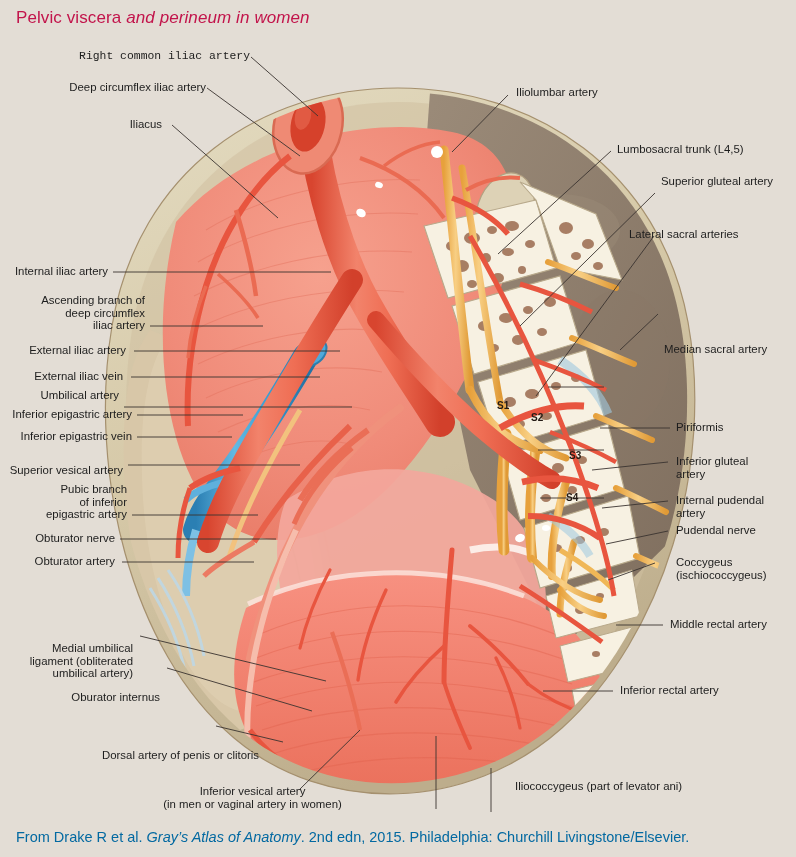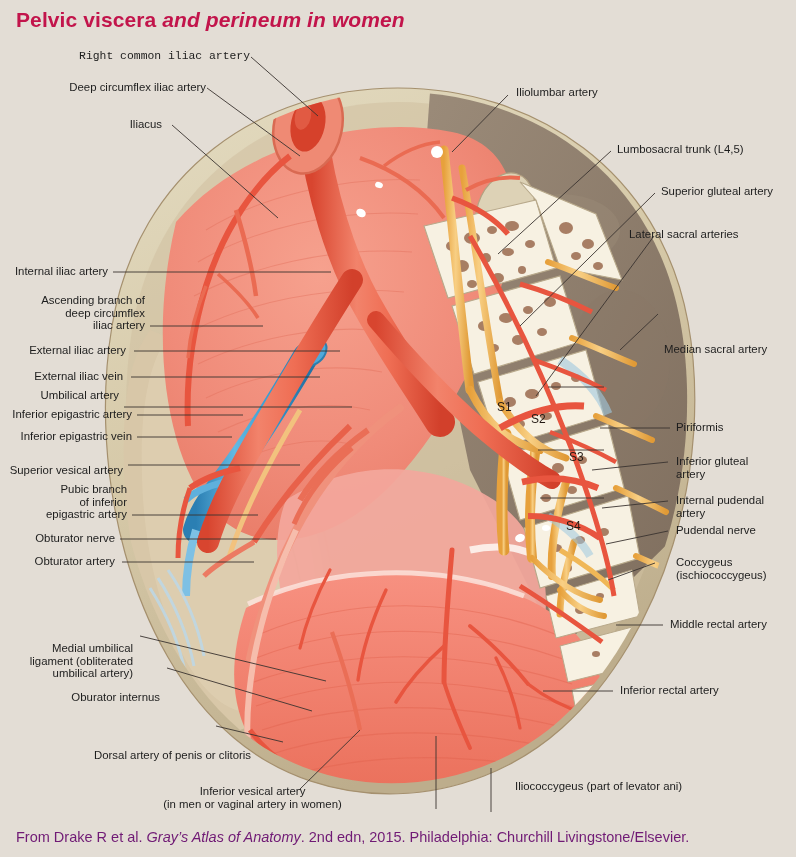--- a/index.html
+++ b/index.html
@@ -8,51 +8,51 @@
     background:#e3ddd5;
     font-family:"Liberation Sans",sans-serif;
     overflow:hidden;
     position:relative;
   }
   #page{position:relative;width:796px;height:857px;}
 
   
   .title{
     position:absolute;left:16px;top:8px;
-    font-size:21px;font-weight:bold;color:#c2144b;
+    font-size:17px;font-weight:normal;color:#c2144b;
     letter-spacing:.1px;white-space:nowrap;
   }
   .title .t1{font-style:normal;}
   .title .t2{font-style:italic;}
 
   
   .caption{
     position:absolute;left:16px;top:829px;
-    font-size:14.5px;color:#701a75;white-space:nowrap;
+    font-size:14.5px;color:#0369a1;white-space:nowrap;
   }
   .caption .it{font-style:italic;}
 
   
   #figure{position:absolute;left:0;top:30px;width:796px;height:795px;}
   #figure svg{display:block;}
 
   
   .lbl{
     position:absolute;
     font-size:11.4px;
     color:#1d1d1d;
     line-height:12.6px;
     white-space:pre;
   }
   .lbl.r{text-align:right;}
   .lbl.l{text-align:left;}
   .lbl.c{text-align:center;}
   .nerve-lbl{
     position:absolute;
-    font-size:12px;font-weight:normal;color:#231a14;
+    font-size:10px;font-weight:bold;color:#231a14;
     white-space:nowrap;
   }
 </style>
 </head>
 <body>
 
 <div id="page">
 
   <div class="title"><span class="t1">Pelvic viscera </span><span class="t2">and perineum in women</span></div>
 
@@ -393,42 +393,42 @@
   <div class="lbl r" style="left:0px;top:464px;width:123px;text-align:right;">Superior vesical artery</div>
   <div class="lbl r" style="left:0px;top:483px;width:127px;">Pubic branch
 of inferior
 epigastric artery</div>
   <div class="lbl r" style="left:0px;top:532px;width:115px;">Obturator nerve</div>
   <div class="lbl r" style="left:0px;top:555px;width:115px;">Obturator artery</div>
   <div class="lbl r" style="left:0px;top:642px;width:133px;">Medial umbilical
 ligament (obliterated
 umbilical artery)</div>
   <div class="lbl r" style="left:0px;top:691px;width:160px;">Oburator internus</div>
-  <div class="lbl r" style="left:4px;top:749px;width:210px;padding-left:37px;">Dorsal artery of penis or clitoris</div>
+  <div class="lbl r" style="left:12px;top:749px;width:210px;padding-left:37px;">Dorsal artery of penis or clitoris</div>
 
   <div class="lbl l" style="left:516px;top:86px;width:160px;">Iliolumbar artery</div>
   <div class="lbl l" style="left:617px;top:143px;width:175px;">Lumbosacral trunk (L4,5)</div>
-  <div class="lbl l" style="left:661px;top:185px;width:135px;">Superior gluteal artery</div>
+  <div class="lbl l" style="left:661px;top:175px;width:135px;">Superior gluteal artery</div>
   <div class="lbl l" style="left:629px;top:228px;width:135px;">Lateral sacral arteries</div>
   <div class="lbl l" style="left:664px;top:307px;width:132px;margin-top:36px;">Median sacral artery</div>
   <div class="lbl l" style="left:676px;top:421px;width:120px;">Piriformis</div>
   <div class="lbl l" style="left:676px;top:455px;width:120px;">Inferior gluteal
 artery</div>
   <div class="lbl l" style="left:676px;top:494px;width:120px;">Internal pudendal
 artery</div>
   <div class="lbl l" style="left:676px;top:524px;width:104px;">Pudendal nerve</div>
   <div class="lbl l" style="left:676px;top:556px;width:120px;">Coccygeus
 (ischiococcygeus)</div>
   <div class="lbl l" style="left:670px;top:618px;width:126px;">Middle rectal artery</div>
   <div class="lbl l" style="left:620px;top:684px;width:160px;">Inferior rectal artery</div>
 
   <div class="lbl c" style="left:120px;top:785px;width:265px;">Inferior vesical artery
 (in men or vaginal artery in women)</div>
   <div class="lbl l" style="left:491px;top:780px;width:250px;padding-left:24px;">Iliococcygeus (part of levator ani)</div>
 
   <div class="nerve-lbl" style="left:497px;top:400px;">S1</div>
   <div class="nerve-lbl" style="left:531px;top:412px;">S2</div>
   <div class="nerve-lbl" style="left:569px;top:450px;">S3</div>
-  <div class="nerve-lbl" style="left:566px;top:519px;">S4</div>
+  <div class="nerve-lbl" style="left:566px;top:492px;">S4</div>
 
   <div class="caption"><span>From Drake R et al. </span><span class="it">Gray’s Atlas of Anatomy</span><span>. 2nd edn, 2015. Philadelphia: Churchill Livingstone/Elsevier.</span></div>
 
 </div>
 
 </body></html>

